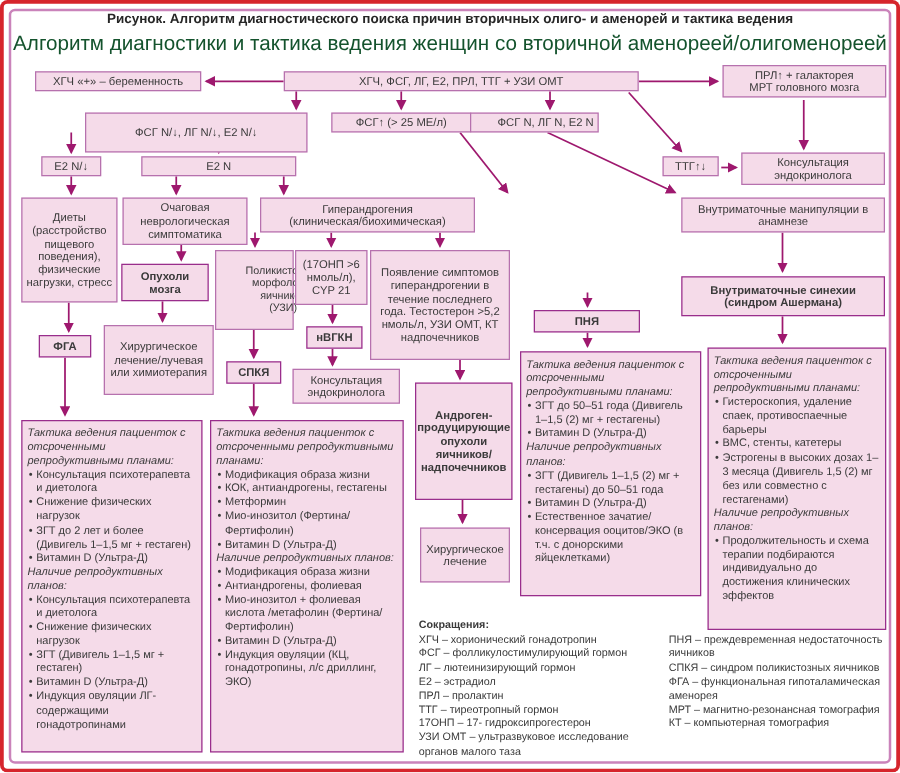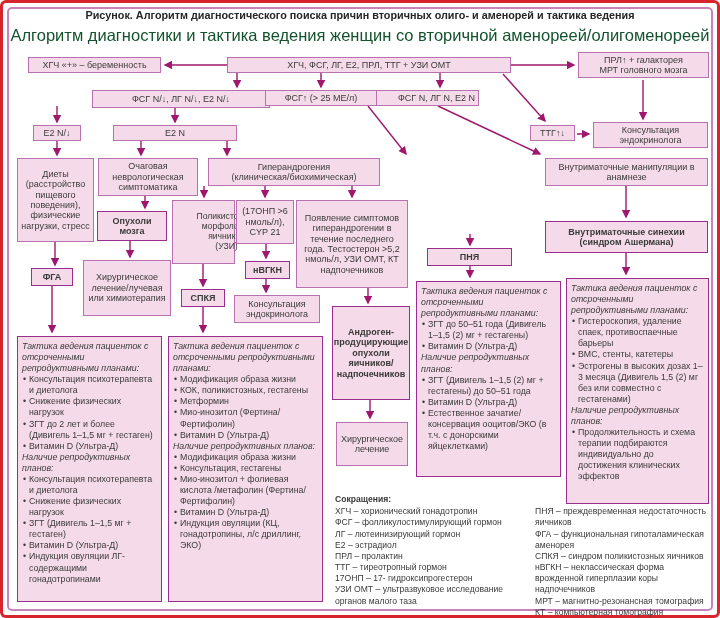--- a/index.html
+++ b/index.html
@@ -74,21 +74,21 @@
       <line x1="626" y1="186" x2="626" y2="217"></line>
       <line x1="626" y1="253" x2="626" y2="274"></line>
     </g>
   </svg>
 
   <div class="box" style="left:28px;top:57px;width:133px;height:16px;">ХГЧ «+» – беременность</div>
   <div class="box" style="left:227px;top:57px;width:284px;height:16px;">ХГЧ, ФСГ, ЛГ, Е2, ПРЛ, ТТГ + УЗИ ОМТ</div>
   <div class="box" style="left:578px;top:52px;width:131px;height:26px;">ПРЛ↑ + галакторея
 МРТ головного мозга</div>
 
-  <div class="box" style="left:68px;top:90px;width:178px;height:18px;margin-left:24px;">ФСГ N/↓, ЛГ N/↓, Е2 N/↓</div>
+  <div class="box" style="left:68px;top:90px;width:178px;height:32px;">ФСГ N/↓, ЛГ N/↓, Е2 N/↓</div>
   <div class="box" style="left:265px;top:90px;width:112px;height:16px;">ФСГ↑ (&gt; 25 МЕ/л)</div>
   <div class="box" style="left:376px;top:90px;width:103px;height:16px;padding-left:20px;">ФСГ N, ЛГ N, Е2 N</div>
 
   <div class="box" style="left:33px;top:125px;width:48px;height:16px;">Е2 N/↓</div>
   <div class="box" style="left:113px;top:125px;width:124px;height:16px;">Е2 N</div>
   <div class="box" style="left:530px;top:125px;width:45px;height:16px;">ТТГ↑↓</div>
   <div class="box" style="left:593px;top:122px;width:115px;height:26px;">Консультация эндокринолога</div>
 
   <div class="box" style="left:17px;top:158px;width:77px;height:84px;">Диеты (расстройство пищевого поведения), физические нагрузки, стресс</div>
   <div class="box" style="left:98px;top:158px;width:100px;height:38px;">Очаговая неврологическая симптоматика</div>
@@ -127,29 +127,29 @@
         <li>ЗГТ (Дивигель 1–1,5 мг + гестаген)</li>
         <li>Витамин D (Ультра-Д)</li>
         <li>Индукция овуляции ЛГ-содержащими гонадотропинами</li>
       </ul>
   </div>
 
   <div class="tactics" style="left:168px;top:336px;width:155px;height:266px;">
     <div class="t-heading">Тактика ведения пациенток с отсроченными репродуктивными планами:</div>
     <ul>
         <li>Модификация образа жизни</li>
-        <li>КОК, поликистозных, гестагены</li>
+        <li>КОК, антиандрогены, гестагены</li>
         <li>Метформин</li>
         <li>Мио-инозитол (Фертина/Фертифолин)</li>
         <li>Витамин D (Ультра-Д)</li>
       </ul>
     <div class="t-heading">Наличие репродуктивных планов:</div>
     <ul>
         <li>Модификация образа жизни</li>
-        <li>Консультация, гестагены</li>
+        <li>Антиандрогены, фолиевая</li>
         <li>Мио-инозитол + фолиевая кислота /метафолин (Фертина/Фертифолин)</li>
         <li>Витамин D (Ультра-Д)</li>
         <li>Индукция овуляции (КЦ, гонадотропины, л/с дриллинг, ЭКО)</li>
       </ul>
   </div>
 
   <div class="tactics" style="left:416px;top:281px;width:145px;height:196px;">
     <div class="t-heading">Тактика ведения пациенток с отсроченными репродуктивными планами:</div>
     <ul>
         <li>ЗГТ до 50–51 года (Дивигель 1–1,5 (2) мг + гестагены)</li>
@@ -184,21 +184,20 @@
           <li>ФСГ – фолликулостимулирующий гормон</li>
           <li>ЛГ – лютеинизирующий гормон</li>
           <li>Е2 – эстрадиол</li>
           <li>ПРЛ – пролактин</li>
           <li>ТТГ – тиреотропный гормон</li>
           <li>17ОНП – 17- гидроксипрогестерон</li>
           <li>УЗИ ОМТ – ультразвуковое исследование органов малого таза</li>
         </ul>
       <ul class="col-right">
           <li>ПНЯ – преждевременная недостаточность яичников</li>
+          <li>СПКЯ – синдром поликистозных яичников</li>
           <li>ФГА – функциональная гипоталамическая аменорея</li>
-          <li>СПКЯ – синдром поликистозных яичников</li>
-          <li>нВГКН – неклассическая форма врожденной гиперплазии коры надпочечников</li>
           <li>МРТ – магнитно-резонансная томография</li>
           <li>КТ – компьютерная томография</li>
         </ul>
     </div>
   </div>
 </div>
 
 </body></html>

